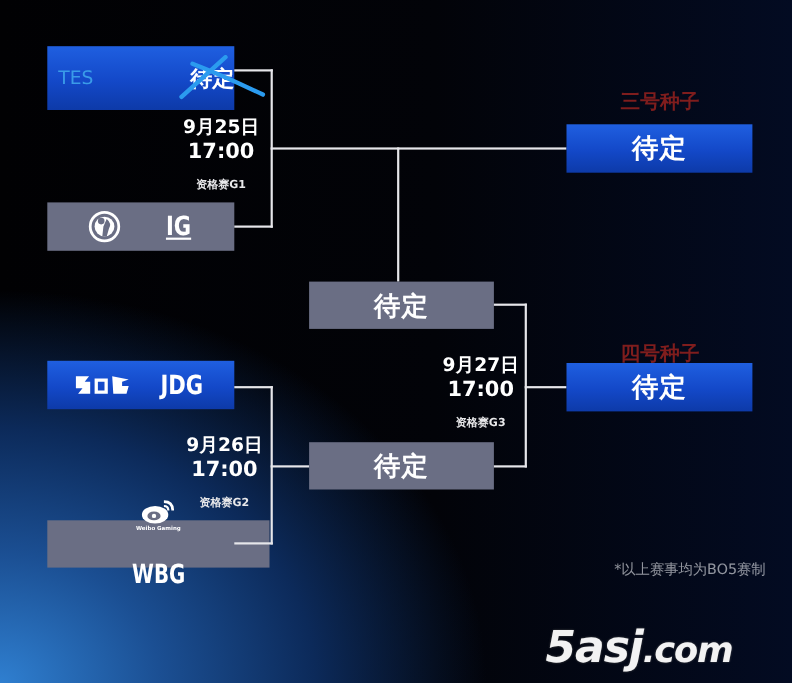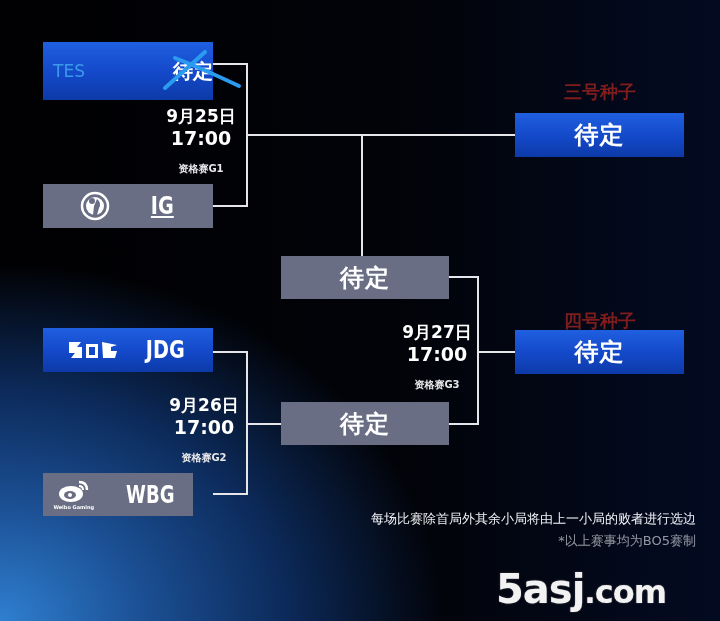--- a/index.html
+++ b/index.html
@@ -39,21 +39,21 @@
   .notes {
     position: absolute; right: 24px; top: 508px; text-align: right;
     font-size: 13px; line-height: 22px; color: #f0f2f6;
   }
   .legend-swatch {
     display: inline-block; width: 22px; height: 14px; background: #1348c8;
     vertical-align: -2px; margin: 0 4px;
   }
   .watermark {
     position: absolute; left: 496px; top: 566px;
-    font-family: "DejaVu Sans", sans-serif; font-weight: bold; 
+    font-family: "DejaVu Sans", sans-serif; font-weight: bold; font-style: italic;
     font-size: 40px; color: #ffffff; letter-spacing: -1px; opacity: 0.95;
     text-shadow: 0 0 2px #555;
   }
   .watermark .dot { font-size: 30px; }
 </style>
 </head>
 <body>
 
 <div class="box blue" style="left:43px; top:42px; width:170px; height:58px; justify-content:space-between; padding-left:10px;gap:46px;">
   <span class="team-name" style="color:#3a9be8; font-weight:normal; font-size:17px; margin-right:10px;">TES</span>
@@ -94,21 +94,21 @@
   <span class="team-logo">
     <svg width="52" height="22" viewBox="0 0 52 22">
       <path d="M2 3 L14 3 L10 8 L15 8 L15 19 L4 19 L8 14 L2 14 Z" fill="#fff"></path>
       <path d="M19 5 L31 5 L31 19 L19 19 Z M22 8 L22 16 L28 16 L28 8 Z" fill="#fff"></path>
       <path d="M35 3 L50 6 L44 8 L44 12 L50 12 L48 19 L36 19 Z" fill="#fff"></path>
     </svg>
   </span>
   <span class="team-name" style="font-size:24px; transform:scaleX(0.8); display:inline-block;">JDG</span>
 </div>
 
-<div class="box gray" style="left:43px; top:473px; width:150px; height:43px; gap:24px;">
+<div class="box gray" style="left:43px; top:473px; width:202px; height:43px; gap:24px;flex-direction:column;">
   <span class="team-logo" style="flex-direction:column;">
     <svg width="34" height="24" viewBox="0 0 34 24">
       <ellipse cx="14" cy="15" rx="12" ry="8" fill="#fff"></ellipse>
       <ellipse cx="13" cy="16" rx="6" ry="4" fill="#6a6e84"></ellipse>
       <circle cx="13" cy="16" r="2" fill="#fff"></circle>
       <path d="M22 3 Q30 3 30 11" stroke="#fff" stroke-width="2.5" fill="none"></path>
       <path d="M22 7 Q26 7 26 11" stroke="#fff" stroke-width="2" fill="none"></path>
     </svg>
     <span style="font-size:5px; font-weight:bold; margin-top:1px;">Weibo Gaming</span>
   </span>
@@ -148,19 +148,18 @@
 <div class="box blue" style="left:515px; top:113px; width:169px; height:44px;">
   <span class="tbd">待定</span>
 </div>
 
 <div class="seed-label" style="left:515px; top:297px;margin-top:12px;">四号种子</div>
 <div class="box blue" style="left:515px; top:330px; width:169px; height:44px;">
   <span class="tbd">待定</span>
 </div>
 
 <div class="notes">
-  <div>每场比赛除首局外其余小局将由上一小局的败者进行选边</div>
   <div style="opacity:0.6;">*以上赛事均为BO5赛制</div>
 </div>
 
 <div class="watermark">
   <span>5asj</span><span class="dot">.</span><span style="font-size:32px;">com</span>
 </div>
 
 </body></html>

